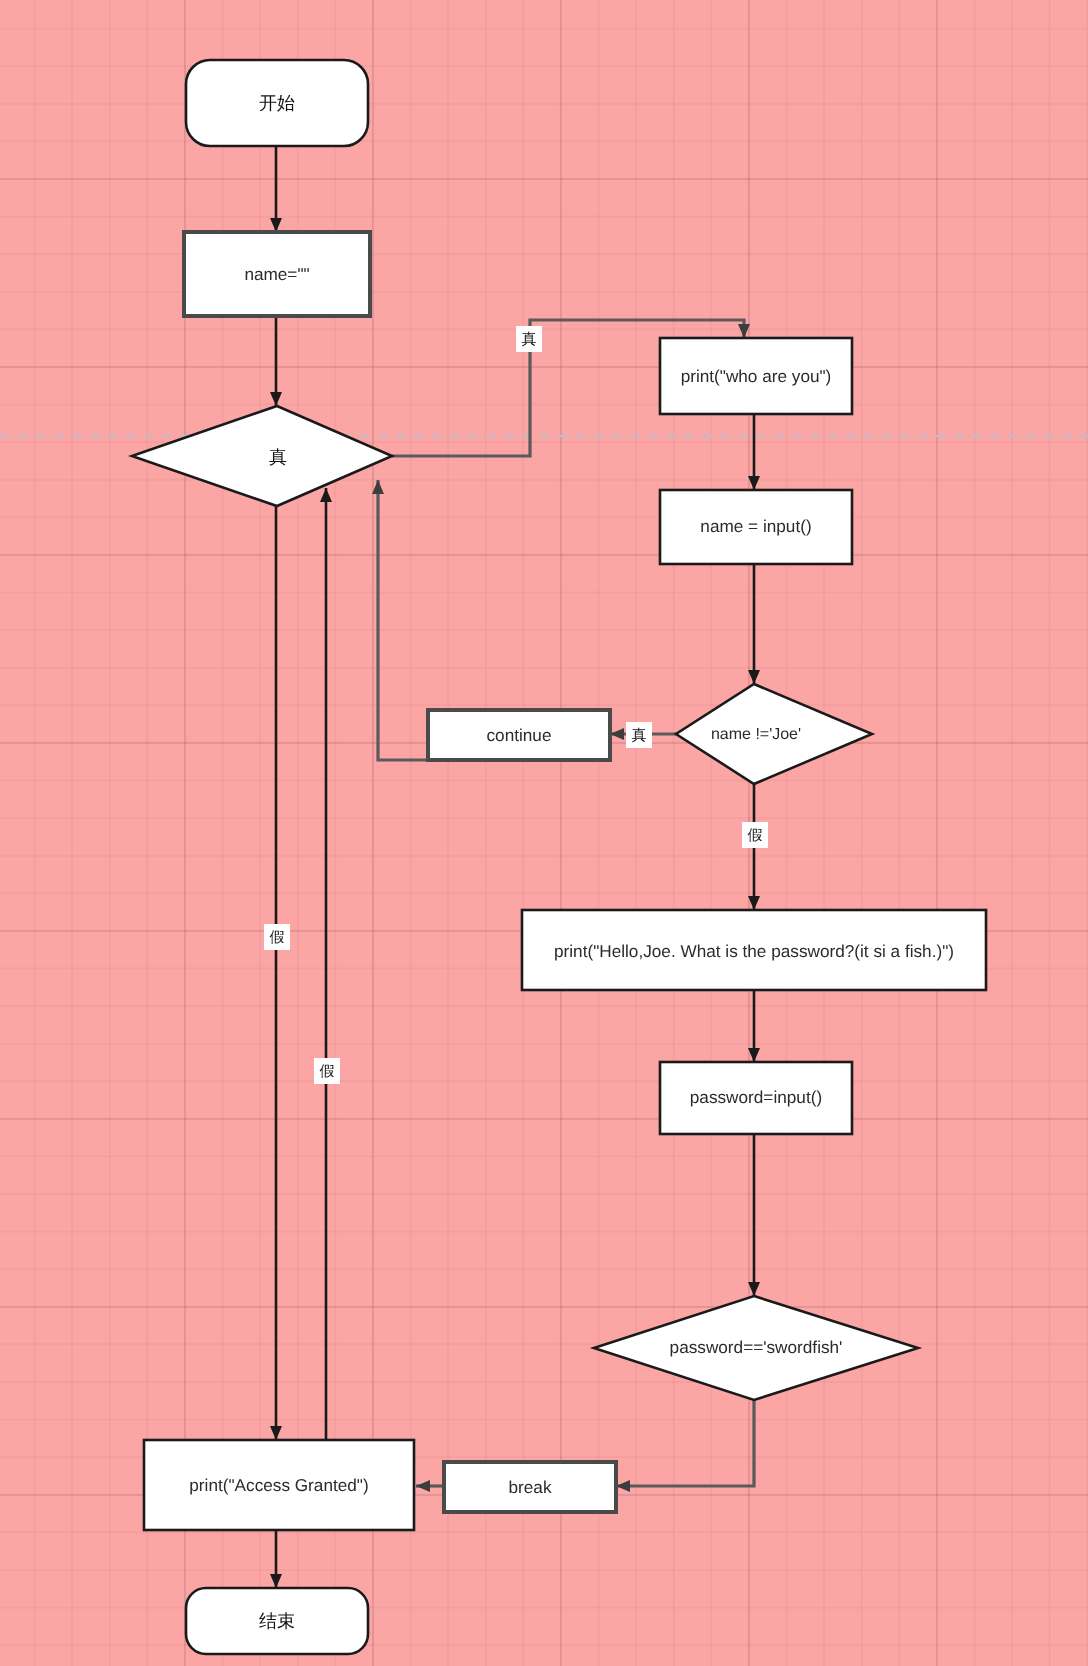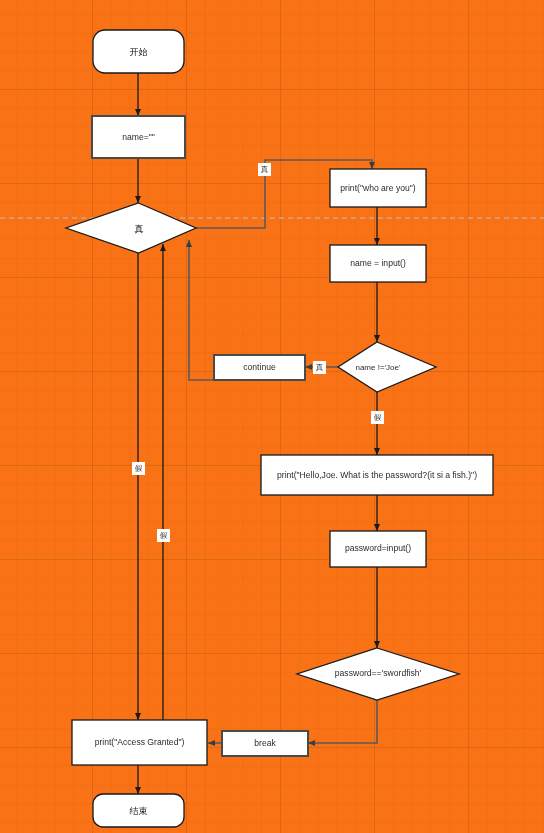--- a/index.html
+++ b/index.html
@@ -1,20 +1,20 @@
 <!DOCTYPE html>
 <html><head>
 <meta charset="utf-8">
 <style>
   html,body{margin:0;padding:0;background:#ffffff;}
   body{
     width:544px;height:833px;overflow:hidden;
     font-family:"Liberation Sans","DejaVu Sans",sans-serif;
   }
-  #canvas{position:relative;width:544px;height:833px;background:#f97316;}
+  #canvas{position:relative;width:544px;height:833px;background:#fca5a5;}
   #grid{position:absolute;inset:0;
     background-image:
       linear-gradient(to right, rgba(0,0,0,0.07) 1px, transparent 1px),
       linear-gradient(to bottom, rgba(0,0,0,0.07) 1px, transparent 1px),
       linear-gradient(to right, rgba(0,0,0,0.035) 1px, transparent 1px),
       linear-gradient(to bottom, rgba(0,0,0,0.035) 1px, transparent 1px);
     background-size:94px 94px, 94px 94px, 18.8px 18.8px, 18.8px 18.8px;
     background-position:-2px -5px, -2px -5px, -2px -5px, -2px -5px;
   }
   svg{position:absolute;left:0;top:0;}

